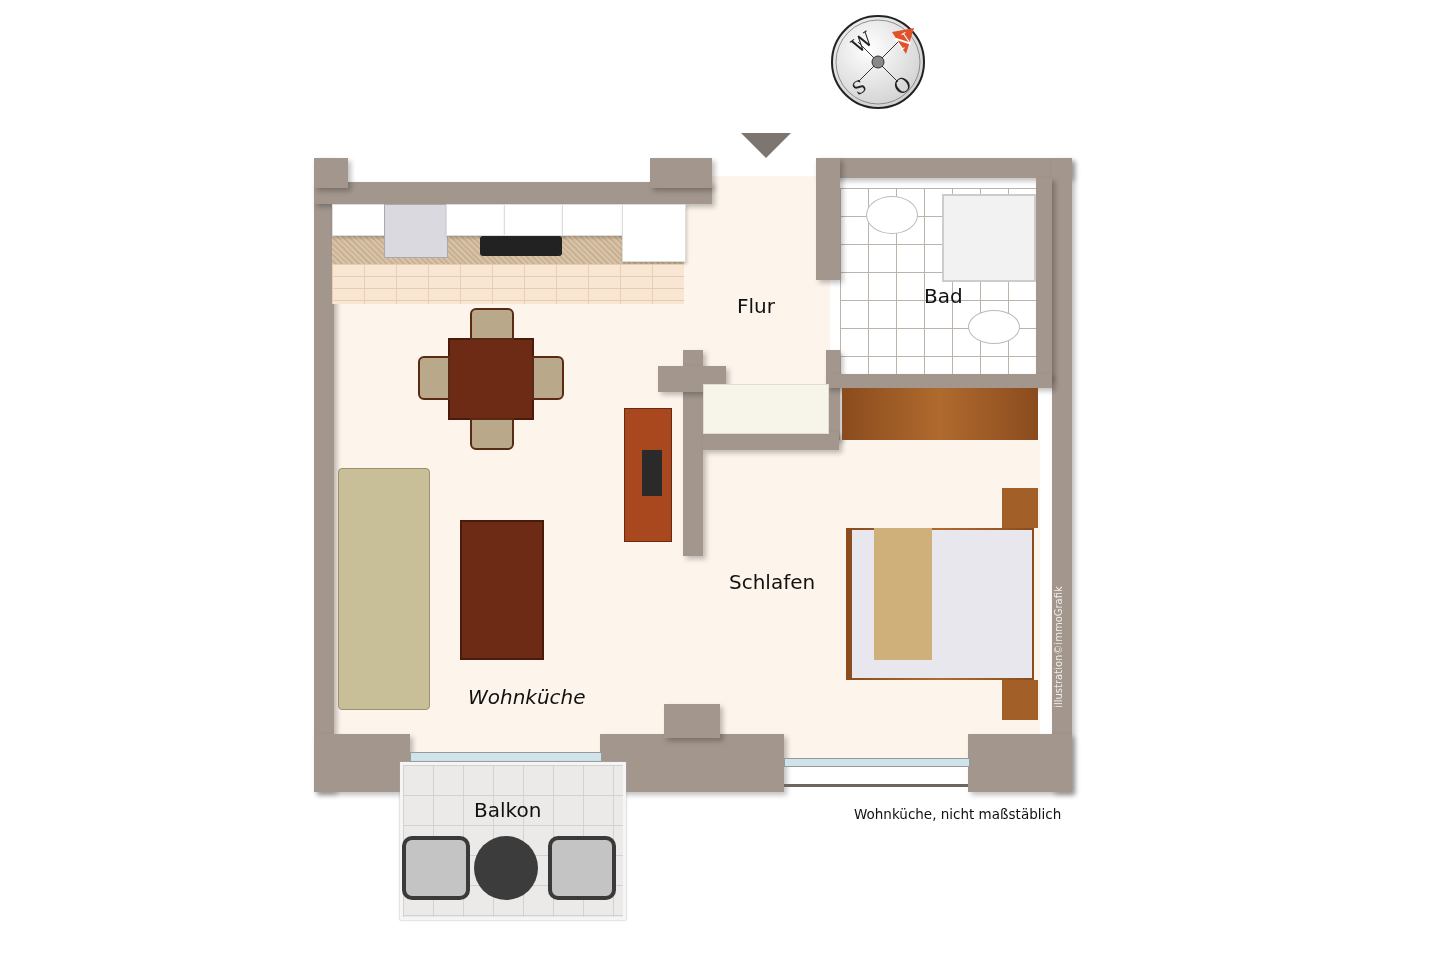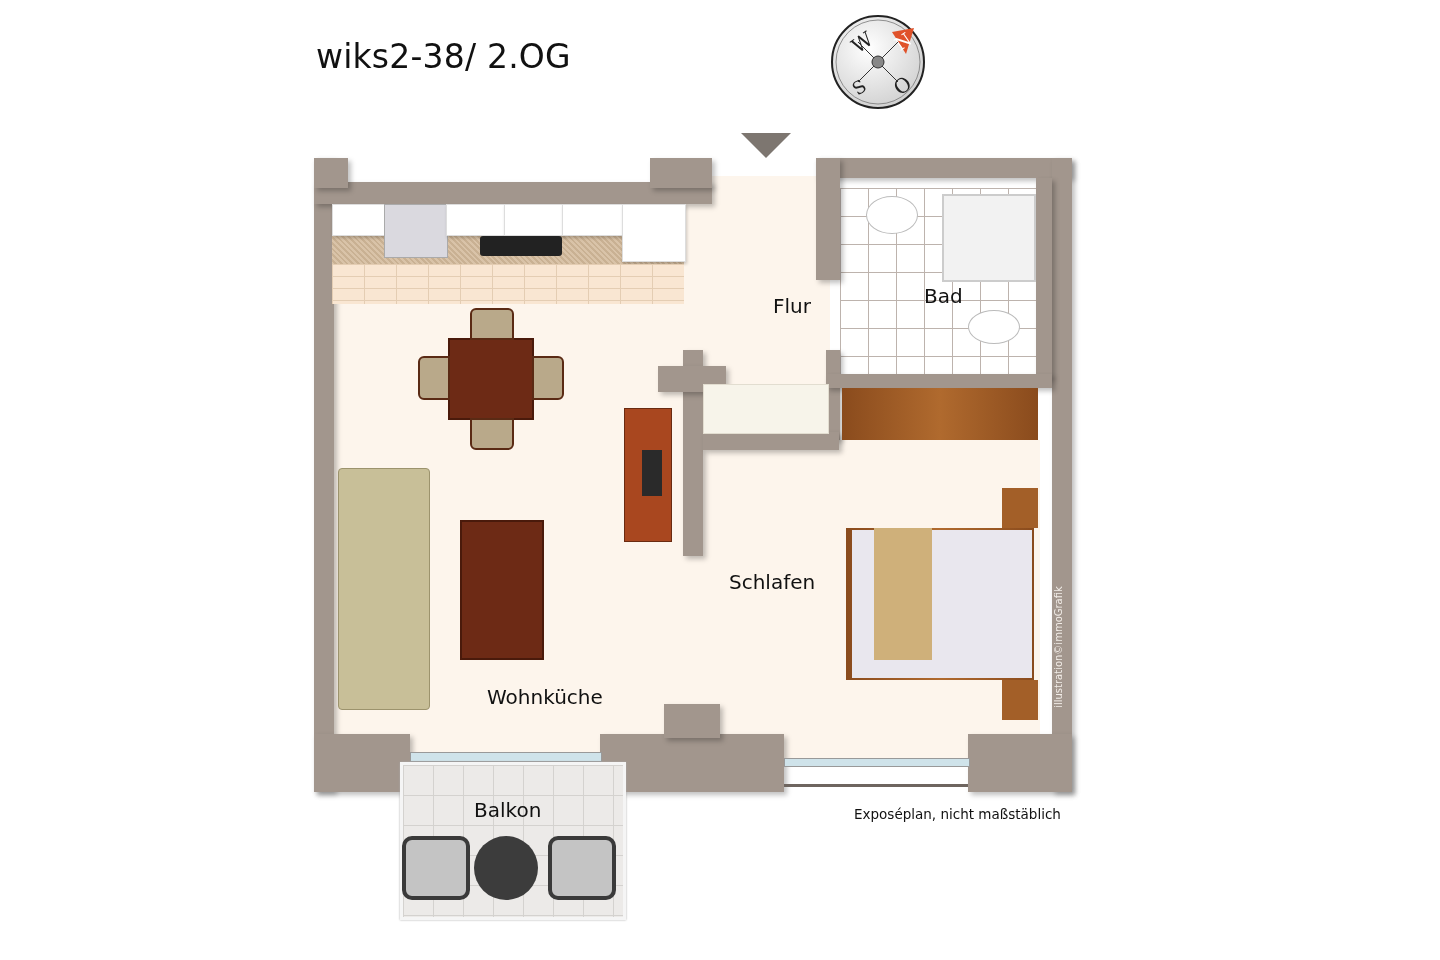--- a/index.html
+++ b/index.html
@@ -11,21 +11,20 @@
   .floor { background:#fdf5ec; position:absolute; }
   .room-label { position:absolute; font-size:20px; color:#111; }
   .kitchen-unit { position:absolute; background:#fff; border:1px solid #ddd; box-shadow:1px 2px 3px rgba(0,0,0,0.2); }
   .wood { background:linear-gradient(90deg,#8a4b1d,#b06a2e,#8a4b1d); }
   .note { font-size:13.5px; }
 </style>
 </head>
 <body>
 
 <div class="abs title">
-  <div>wiks2-38/ 2.OG</div>
 </div>
 
 <div class="abs" style="left:830px;top:14px;width:96px;height:96px;">
   <svg width="96" height="96" viewBox="0 0 96 96">
     <defs>
       <radialGradient id="cg" cx="40%" cy="35%" r="70%">
         <stop offset="0%" stop-color="#ffffff"></stop>
         <stop offset="100%" stop-color="#cfcfcf"></stop>
       </radialGradient>
     </defs>
@@ -111,19 +110,19 @@
 <div class="abs" style="left:1002px;top:680px;width:36px;height:40px;background:#a35f28;"></div>
 
 <div class="abs" style="left:980px;top:640px;width:160px;height:14px;transform:rotate(-90deg);transform-origin:center;font-size:10px;color:#f2ede8;text-align:center;">illustration©immoGrafik</div>
 
 <div class="abs" style="left:400px;top:762px;width:220px;height:152px;background-color:#eceae8;border:3px solid #f5f5f5;box-shadow:0 0 2px #aaa;
      background-image:linear-gradient(90deg,#d4d2cf 1px,transparent 1px),linear-gradient(#d4d2cf 1px,transparent 1px);background-size:30px 30px;"></div>
 <div class="abs" style="left:402px;top:836px;width:60px;height:56px;background:#c4c4c4;border:4px solid #3a3a3a;border-radius:10px;"></div>
 <div class="abs" style="left:474px;top:836px;width:64px;height:64px;background:#3c3c3c;border-radius:50%;"></div>
 <div class="abs" style="left:548px;top:836px;width:60px;height:56px;background:#c4c4c4;border:4px solid #3a3a3a;border-radius:10px;"></div>
 
-<div class="room-label" style="left:737px;top:294px;margin-left:36px;">Flur</div>
+<div class="room-label" style="left:737px;top:294px;">Flur</div>
 <div class="room-label" style="left:916px;top:284px;margin-left:8px;">Bad</div>
 <div class="room-label" style="left:729px;top:570px;">Schlafen</div>
-<div class="room-label" style="left:487px;top:685px;">Wohnküche</div>
+<div class="room-label" style="left:468px;top:685px;font-style:italic;">Wohnküche</div>
 <div class="room-label" style="left:474px;top:798px;text-align:right;">Balkon</div>
 
-<div class="abs note" style="left:854px;top:806px;">Exposéplan, nicht maßstäblich</div>
+<div class="abs note" style="left:854px;top:806px;">Wohnküche, nicht maßstäblich</div>
 
 </body></html>

